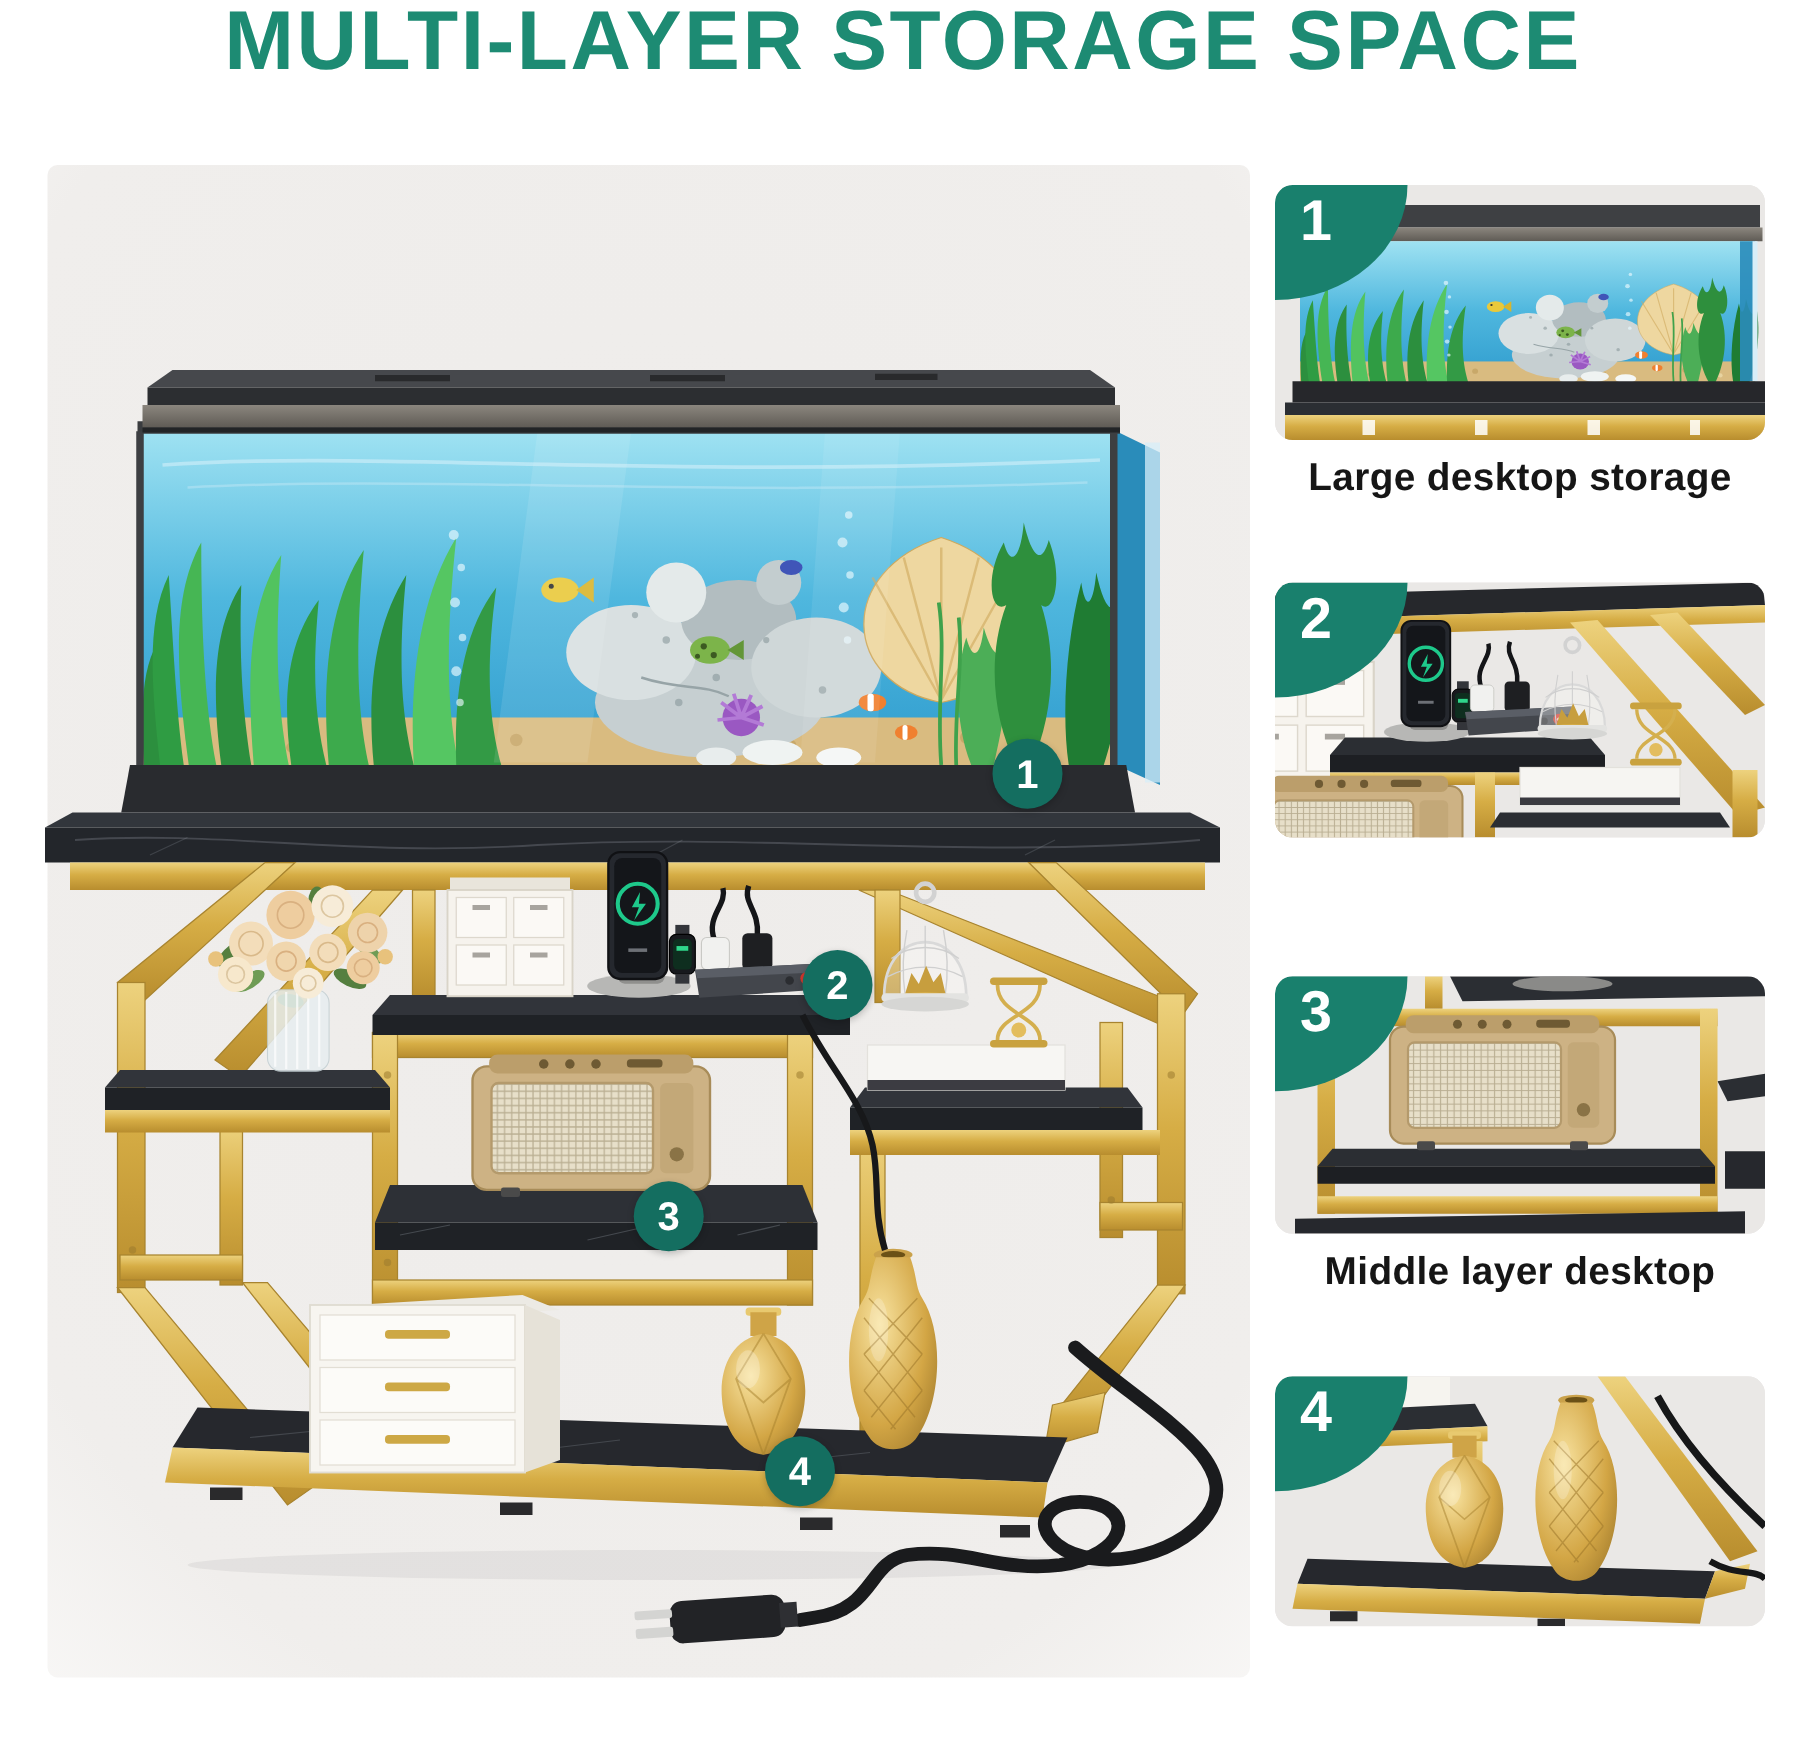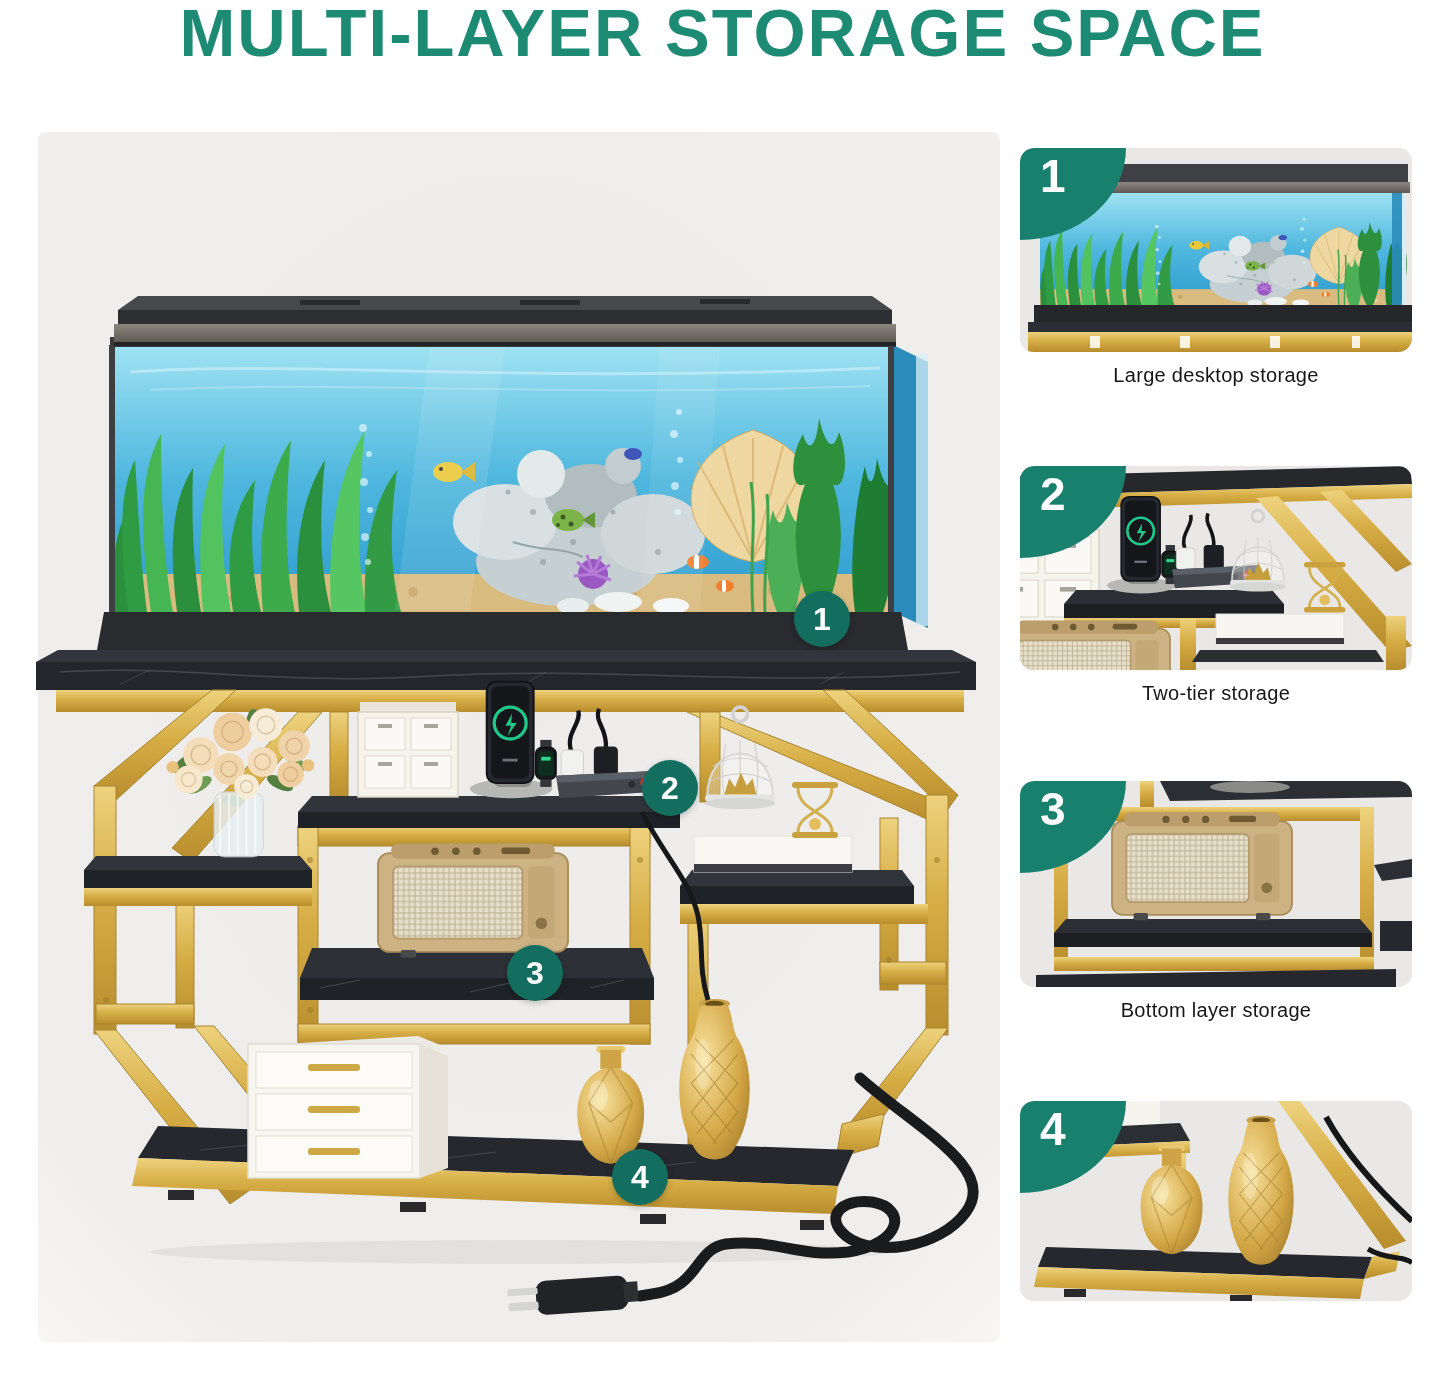--- a/index.html
+++ b/index.html
@@ -26,21 +26,21 @@
   .features{position:absolute;left:1020px;top:0;width:392px;}
   .card{position:absolute;left:0;width:392px;}
   #card-1{top:148px;} #card-2{top:466px;} #card-3{top:781px;} #card-4{top:1101px;}
   .thumb{position:relative;border-radius:14px;overflow:hidden;background:#eae8e6;}
   .thumb svg{display:block;}
   .badge{
     position:absolute;top:0;left:0;width:106px;height:92px;background:#19806d;
     border-radius:14px 0 100% 0;
   }
   .badge span{display:block;padding:4px 0 0 20px;font-size:46px;font-weight:700;color:#fff;line-height:1.05;}
-  .caption{margin-top:12px;text-align:center;font-size:20px;font-weight:400;color:#161616;letter-spacing:.3px;}
+  .caption{margin-top:12px;text-align:center;font-size:31px;font-weight:700;color:#161616;letter-spacing:.3px;}
 </style>
 </head>
 <body>
 
 <svg width="0" height="0" style="position:absolute" aria-hidden="true">
 <defs>
   <linearGradient id="gg" x1="0" y1="0" x2="0" y2="1">
     <stop offset="0" stop-color="#edd27e"></stop>
         <stop offset=".45" stop-color="#d6ad45"></stop>
         <stop offset="1" stop-color="#b88d2e"></stop>
@@ -479,21 +479,20 @@
         <rect x="196" y="172" width="128" height="6" fill="#3a3a40"></rect>
         <polygon points="180,184 356,184 364,196 172,196" fill="#2b2e33"></polygon>
         <use href="#d-cage" transform="translate(206,42) scale(0.58)"></use>
         <use href="#d-hg" transform="translate(284,96) scale(0.9)"></use>
         <use href="#d-radio" transform="translate(-14,148) scale(0.82)"></use>
       </svg>
       <div class="badge">
           <span>2</span>
         </div>
     </div>
-    <div class="caption">Two-tier storage</div>
   </div>
 
   <div class="card" id="card-3">
     <div class="thumb">
       <svg width="392" height="206" viewBox="0 0 392 206">
         <rect width="392" height="206" fill="#eae8e6"></rect>
         <polygon points="140,0 392,0 392,16 150,20" fill="#2b2e33"></polygon>
         <ellipse cx="230" cy="6" rx="40" ry="6" fill="#8a8a88"></ellipse>
         <rect x="120" y="0" width="14" height="26" fill="url(#gg)"></rect>
         <rect x="0" y="60" width="34" height="14" fill="#2b2e33"></rect>
@@ -505,21 +504,21 @@
         <polygon points="46,138 340,138 352,152 34,152" fill="#2b2e33"></polygon>
         <rect x="34" y="152" width="318" height="14" fill="#1d1f23"></rect>
         <use href="#d-radio" transform="translate(92,24) scale(0.9)"></use>
         <rect x="34" y="176" width="320" height="14" fill="url(#gg)"></rect>
         <polygon points="16,194 376,188 376,206 16,206" fill="#26282d"></polygon>
       </svg>
       <div class="badge">
           <span>3</span>
         </div>
     </div>
-    <div class="caption">Bottom layer storage</div>
+    <div class="caption">Middle layer desktop</div>
   </div>
 
   <div class="card" id="card-4">
     <div class="thumb">
       <svg width="392" height="200" viewBox="0 0 392 200">
         <rect width="392" height="200" fill="#eae8e6"></rect>
         <rect x="12" y="0" width="128" height="30" fill="#f6f4ef"></rect>
         <rect x="48" y="8" width="56" height="7" rx="3" fill="#cda845"></rect>
         <polygon points="0,30 160,22 170,40 0,48" fill="#2b2e33"></polygon>
         <polygon points="0,48 170,40 170,52 0,60" fill="url(#gg)"></polygon>

